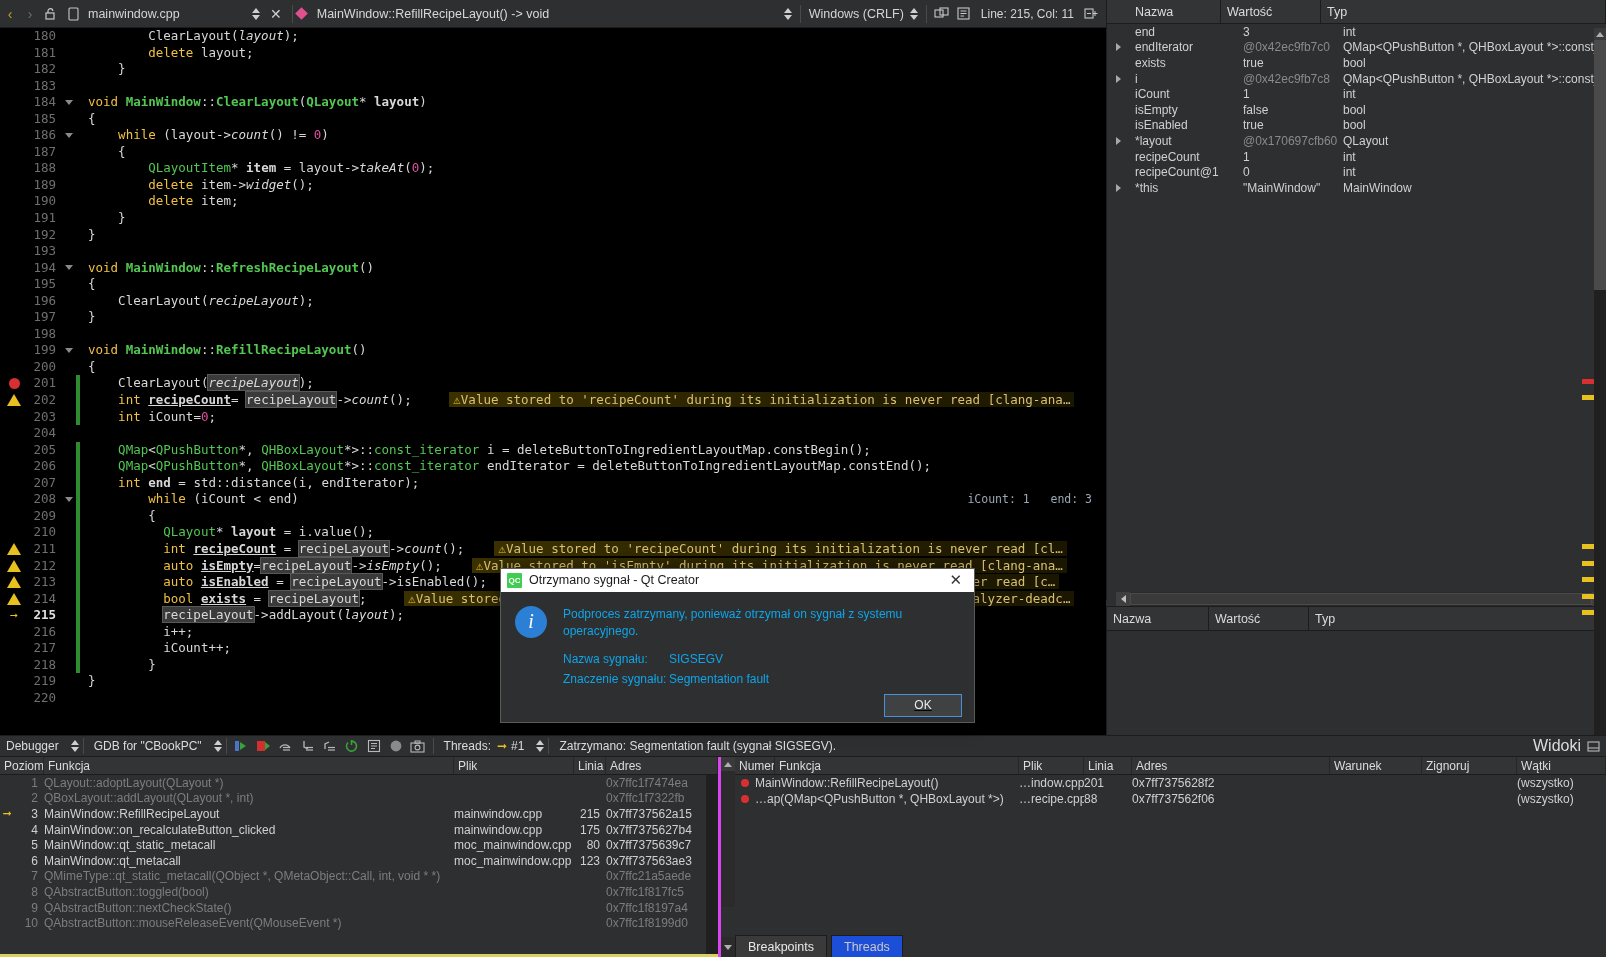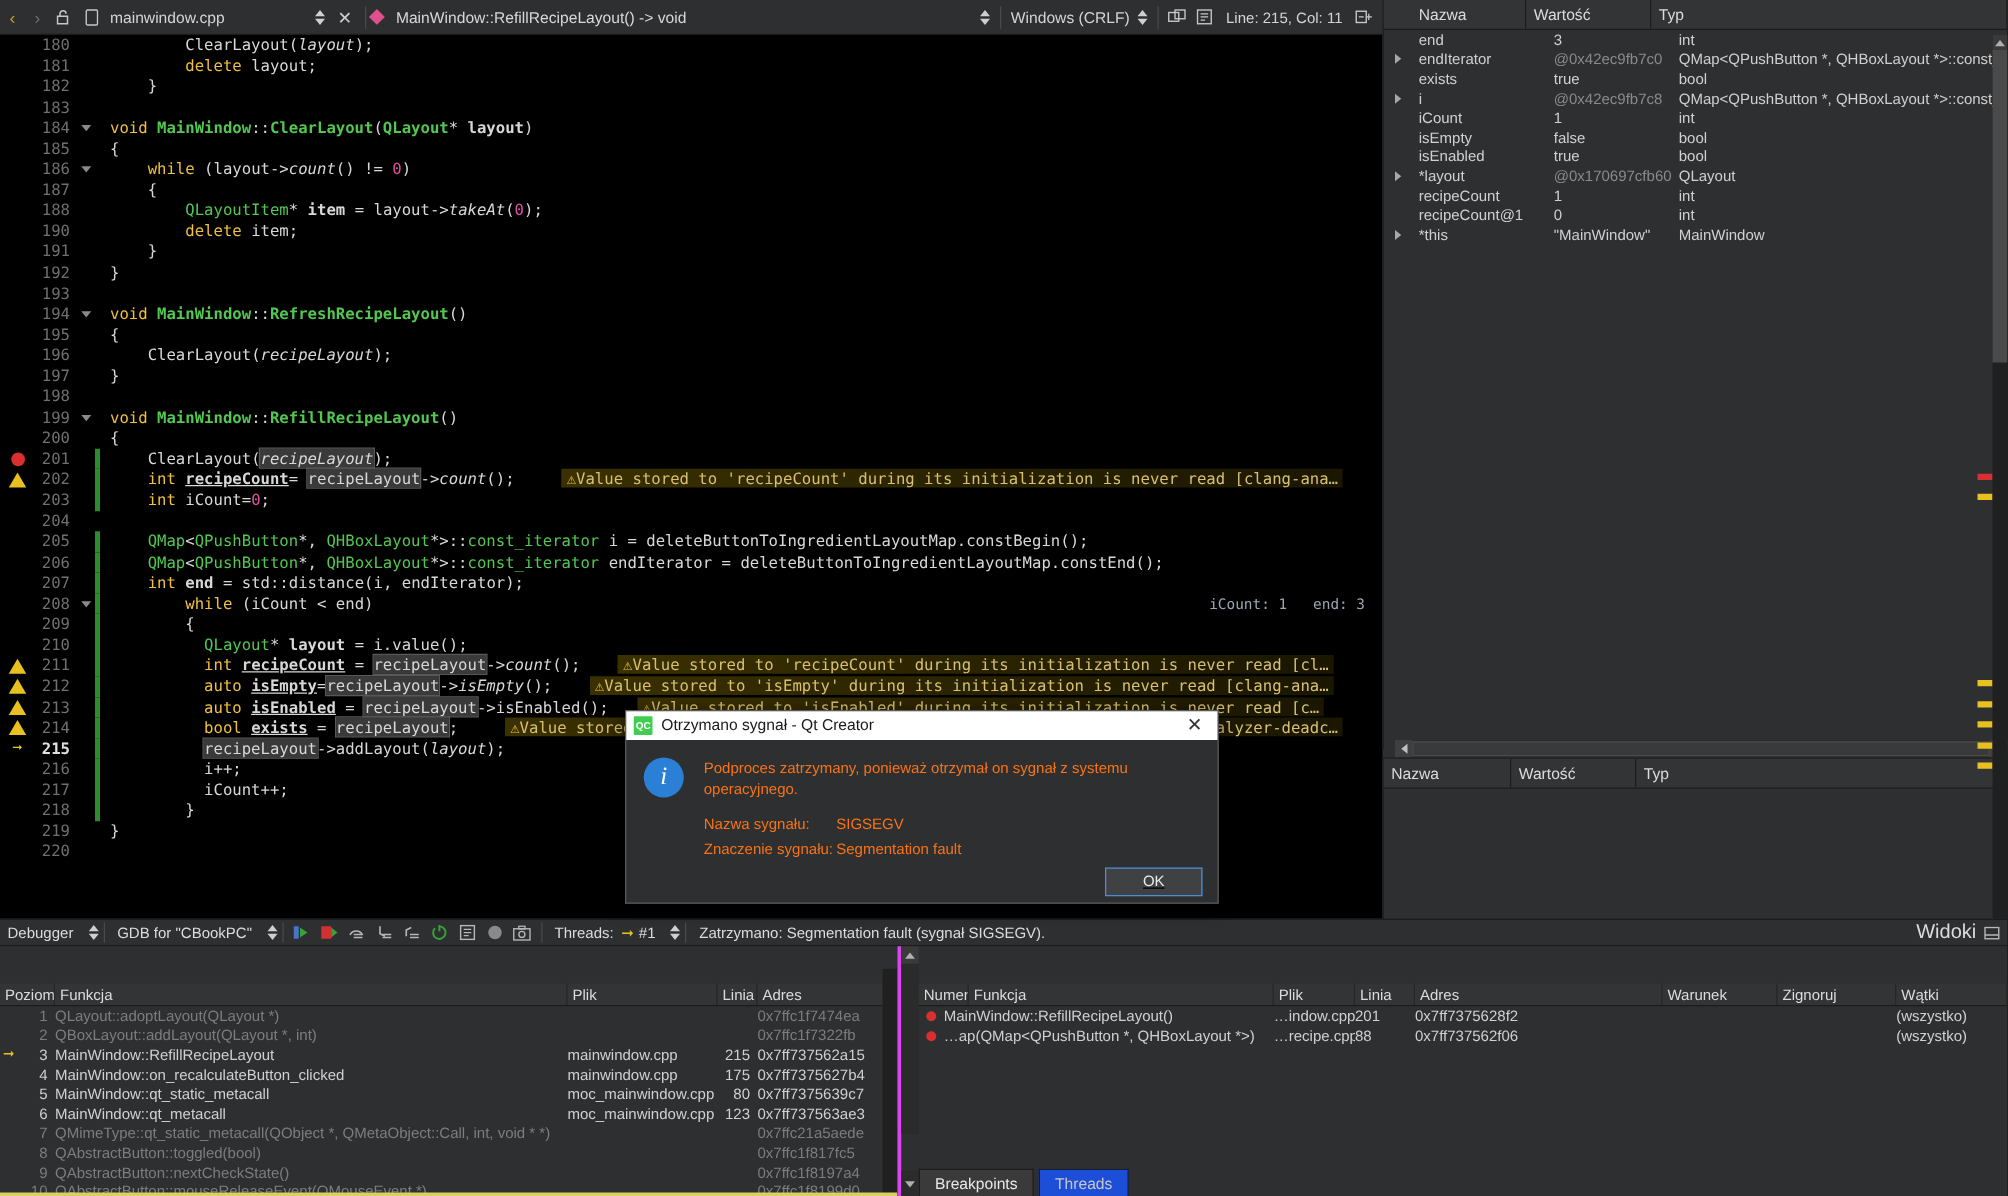--- a/index.html
+++ b/index.html
@@ -153,21 +153,21 @@
   .widoki-btn { margin-left: auto; display: flex; align-items: center; padding-right: 6px; }
 
   
   .stack {
     position: absolute; left: 0; top: 757px; width: 718px; height: 200px;
     background: #2e2f30;
   }
   .tbl-head {
     height: 18px; display: flex; align-items: center;
     background: #333436; border-bottom: 1px solid #1c1c1c;
-    font-size: 12px; color: #dcdcdc; margin-top: 30px;
+    font-size: 12px; color: #dcdcdc;
   }
   .tbl-head .hc { padding-left: 4px; border-right: 1px solid #262626; height: 100%; display: flex; align-items: center; overflow: hidden; white-space: nowrap; }
   .srow { height: 15.6px; display: flex; align-items: center; font-size: 12px; color: #d0d0d0; }
   .srow.dim { color: #7d7d7d; }
   .s-arrow { width: 14px; flex: 0 0 14px; text-align: center; color: #e8c020; font-size: 11px; line-height: 1; }
   .s-lvl { width: 30px; flex: 0 0 30px; text-align: right; padding-right: 6px; }
   .s-fn { flex: 0 0 410px; overflow: hidden; white-space: nowrap; }
   .s-file { flex: 0 0 120px; overflow: hidden; white-space: nowrap; }
   .s-line { flex: 0 0 32px; text-align: right; padding-right: 6px; }
   .s-addr { flex: 1 1 auto; overflow: hidden; white-space: nowrap; }
@@ -228,21 +228,21 @@
     margin-right: 7px; border-radius: 1px; font-family: "Liberation Sans", sans-serif;
   }
   .dlg-close { margin-left: auto; font-size: 15px; color: #333; padding: 0 6px; cursor: pointer; }
   .dlg-body { flex: 1 1 auto; display: flex; padding: 14px 14px 0 14px; }
   .info-ico {
     width: 32px; height: 32px; border-radius: 50%; background: #2b7fd4; color: #fff;
     display: flex; align-items: center; justify-content: center;
     font-size: 20px; font-style: italic; font-family: "Liberation Serif", serif;
     flex: 0 0 32px; margin-right: 16px;
   }
-  .dlg-text { font-size: 12px; color: #f97316; line-height: 1.45; }
+  .dlg-text { font-size: 12px; color: #0ea5e9; line-height: 1.45; }
   .dlg-kv { display: flex; margin-top: 2px; }
   .dlg-k { flex: 0 0 106px; }
   .dlg-foot { height: 42px; display: flex; align-items: center; justify-content: flex-end; padding-right: 12px; text-decoration: underline; }
   .ok-btn {
     min-width: 78px; height: 23px; background: #3f4143; color: #eaeaea;
     border: 1px solid #4a90d9; font-size: 12px; display: flex; align-items: center; justify-content: center;
     cursor: pointer;
   }
   .bottom-line { position: absolute; left: 0; bottom: 0; width: 718px; height: 3px; background: #d8d060; }
 </style>
@@ -320,20 +320,21 @@
     <div class="code-area" id="code-area">
         <div class="line"><div class="mark-col"></div><div class="ln">180</div><div class="fold"></div><div class="gutter-bar"></div><div class="code">        <span class="var">ClearLayout</span><span class="pun">(</span><span class="fn">layout</span><span class="pun">);</span></div></div>
         <div class="line"><div class="mark-col"></div><div class="ln">181</div><div class="fold"></div><div class="gutter-bar"></div><div class="code">        <span class="kw">delete</span> <span class="var">layout</span><span class="pun">;</span></div></div>
         <div class="line"><div class="mark-col"></div><div class="ln">182</div><div class="fold"></div><div class="gutter-bar"></div><div class="code">    <span class="pun">}</span></div></div>
         <div class="line"><div class="mark-col"></div><div class="ln">183</div><div class="fold"></div><div class="gutter-bar"></div><div class="code"></div></div>
         <div class="line"><div class="mark-col"></div><div class="ln">184</div><div class="fold"><i></i></div><div class="gutter-bar"></div><div class="code"><span class="kw">void</span> <span class="type bold">MainWindow</span><span class="pun">::</span><span class="type bold">ClearLayout</span><span class="pun">(</span><span class="type bold">QLayout</span><span class="pun">* </span><span class="var bold">layout</span><span class="pun">)</span></div></div>
         <div class="line"><div class="mark-col"></div><div class="ln">185</div><div class="fold"></div><div class="gutter-bar"></div><div class="code"><span class="pun">{</span></div></div>
         <div class="line"><div class="mark-col"></div><div class="ln">186</div><div class="fold"><i></i></div><div class="gutter-bar"></div><div class="code">    <span class="kw">while</span> <span class="pun">(</span><span class="var">layout</span><span class="pun">-&gt;</span><span class="fn">count</span><span class="pun">() != </span><span class="num">0</span><span class="pun">)</span></div></div>
         <div class="line"><div class="mark-col"></div><div class="ln">187</div><div class="fold"></div><div class="gutter-bar"></div><div class="code">    <span class="pun">{</span></div></div>
         <div class="line"><div class="mark-col"></div><div class="ln">188</div><div class="fold"></div><div class="gutter-bar"></div><div class="code">        <span class="type">QLayoutItem</span><span class="pun">* </span><span class="var bold">item</span> <span class="pun">= </span><span class="var">layout</span><span class="pun">-&gt;</span><span class="fn">takeAt</span><span class="pun">(</span><span class="num">0</span><span class="pun">);</span></div></div>
+        <div class="line"><div class="mark-col"></div><div class="ln">189</div><div class="fold"></div><div class="gutter-bar"></div><div class="code">        <span class="kw">delete</span> <span class="var">item</span><span class="pun">-&gt;</span><span class="fn">widget</span><span class="pun">();</span></div></div>
         <div class="line"><div class="mark-col"></div><div class="ln">190</div><div class="fold"></div><div class="gutter-bar"></div><div class="code">        <span class="kw">delete</span> <span class="var">item</span><span class="pun">;</span></div></div>
         <div class="line"><div class="mark-col"></div><div class="ln">191</div><div class="fold"></div><div class="gutter-bar"></div><div class="code">    <span class="pun">}</span></div></div>
         <div class="line"><div class="mark-col"></div><div class="ln">192</div><div class="fold"></div><div class="gutter-bar"></div><div class="code"><span class="pun">}</span></div></div>
         <div class="line"><div class="mark-col"></div><div class="ln">193</div><div class="fold"></div><div class="gutter-bar"></div><div class="code"></div></div>
         <div class="line"><div class="mark-col"></div><div class="ln">194</div><div class="fold"><i></i></div><div class="gutter-bar"></div><div class="code"><span class="kw">void</span> <span class="type bold">MainWindow</span><span class="pun">::</span><span class="type bold">RefreshRecipeLayout</span><span class="pun">()</span></div></div>
         <div class="line"><div class="mark-col"></div><div class="ln">195</div><div class="fold"></div><div class="gutter-bar"></div><div class="code"><span class="pun">{</span></div></div>
         <div class="line"><div class="mark-col"></div><div class="ln">196</div><div class="fold"></div><div class="gutter-bar"></div><div class="code">    <span class="var">ClearLayout</span><span class="pun">(</span><span class="fn">recipeLayout</span><span class="pun">);</span></div></div>
         <div class="line"><div class="mark-col"></div><div class="ln">197</div><div class="fold"></div><div class="gutter-bar"></div><div class="code"><span class="pun">}</span></div></div>
         <div class="line"><div class="mark-col"></div><div class="ln">198</div><div class="fold"></div><div class="gutter-bar"></div><div class="code"></div></div>
         <div class="line"><div class="mark-col"></div><div class="ln">199</div><div class="fold"><i></i></div><div class="gutter-bar"></div><div class="code"><span class="kw">void</span> <span class="type bold">MainWindow</span><span class="pun">::</span><span class="type bold">RefillRecipeLayout</span><span class="pun">()</span></div></div>

